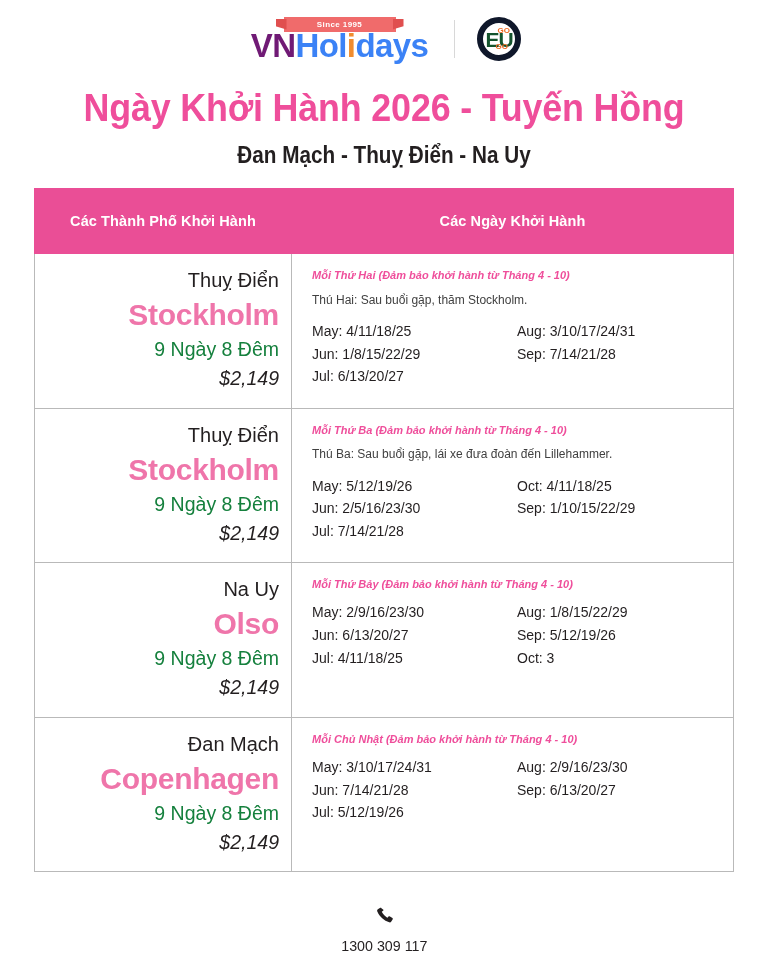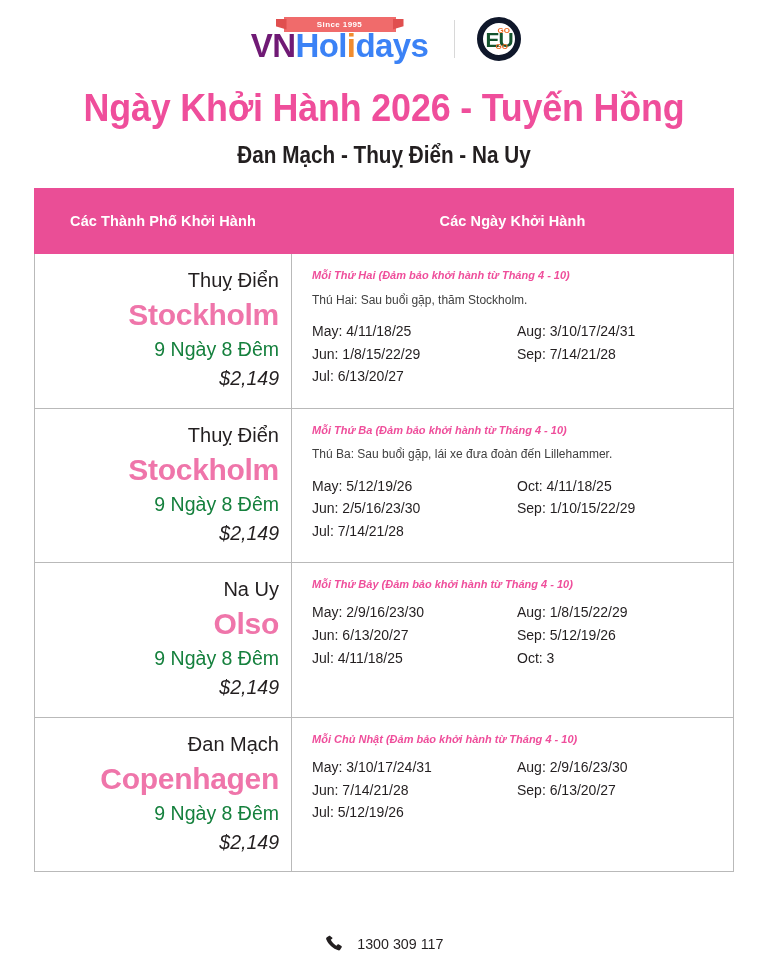--- a/index.html
+++ b/index.html
@@ -235,20 +235,21 @@
     bottom: 20px;
     display: flex;
     align-items: center;
     justify-content: center;
     gap: 44px;
   }
   .foot-item {
     display: flex;
     align-items: center;
     gap: 11px;
+    flex-direction: column;
   }
   .foot-text {
     font-size: 15px;
     color: #231f20;
     font-family: "Liberation Sans Narrow", "Liberation Sans", sans-serif;
     transform: scaleX(0.95);
     white-space: nowrap;
   }
   .foot-icon {
     width: 22px;

